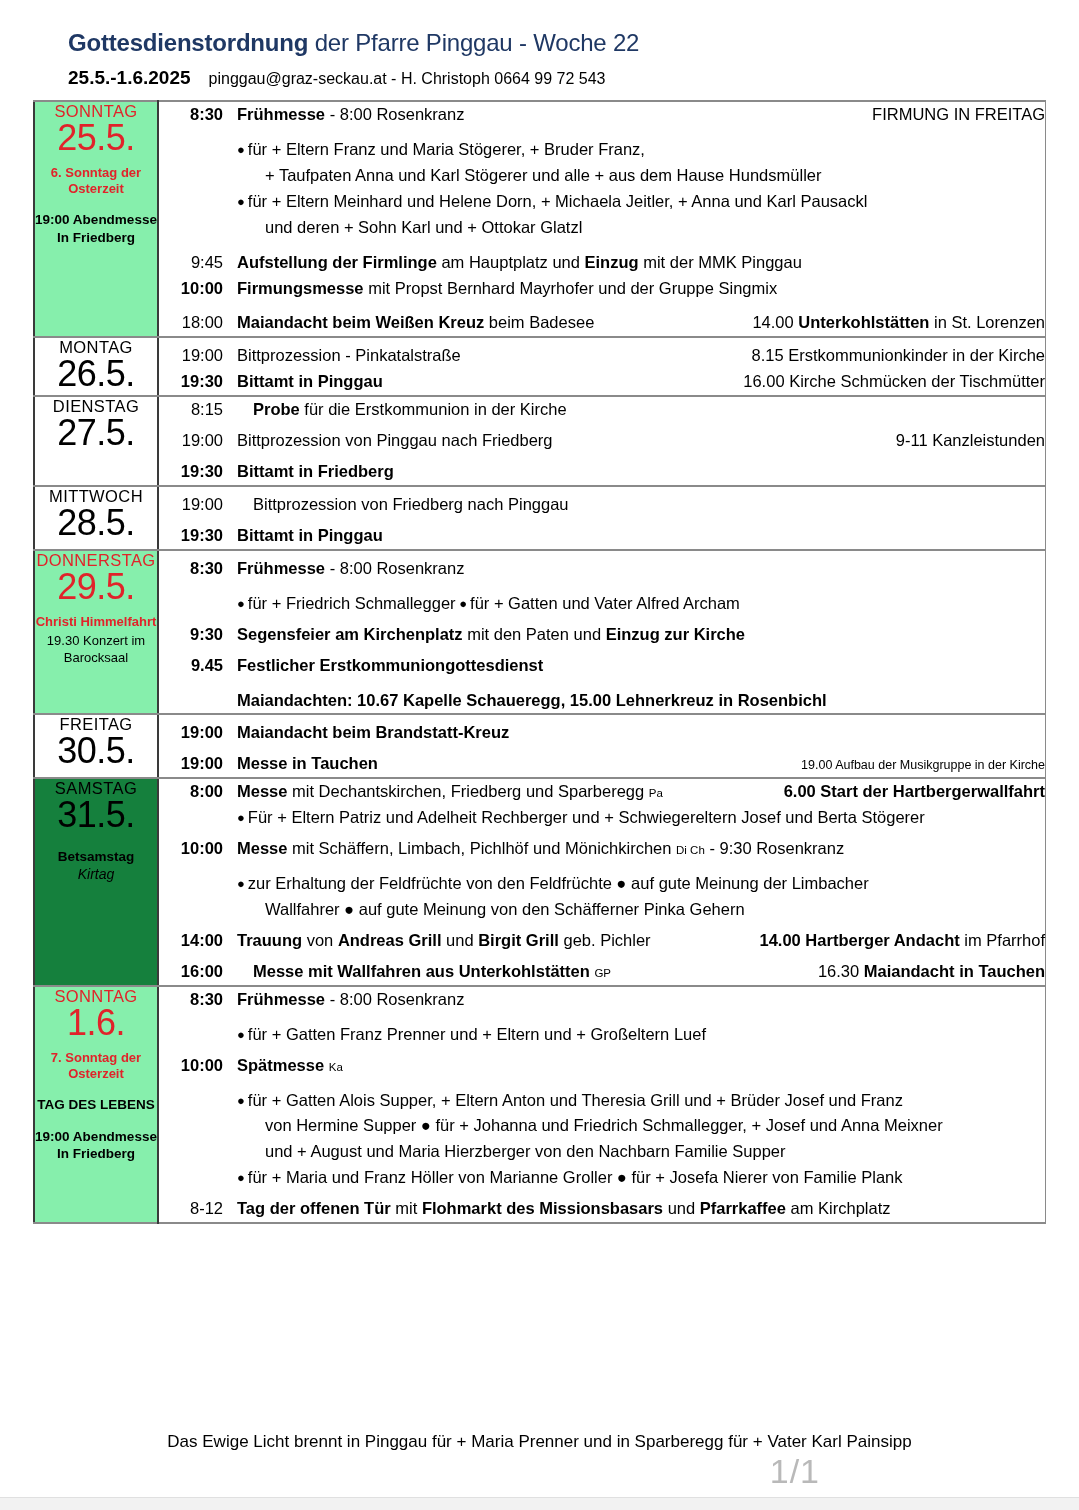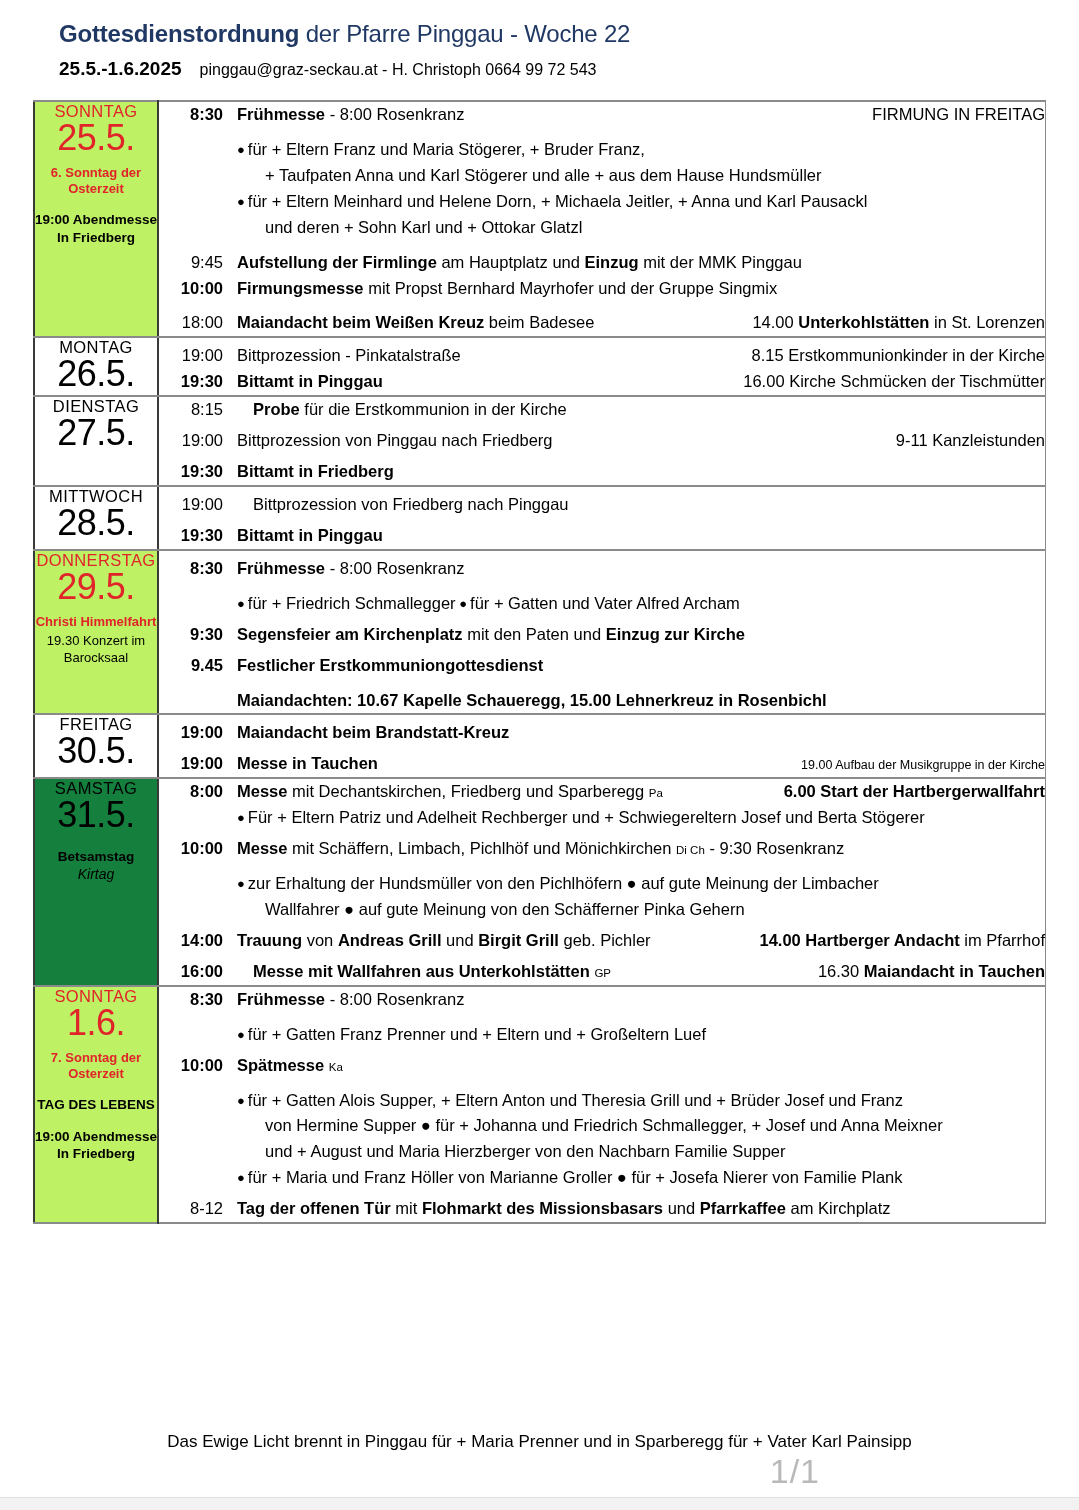--- a/index.html
+++ b/index.html
@@ -8,21 +8,21 @@
     background:#ffffff;
     font-family:"Liberation Sans", sans-serif;
     color:#000;
     overflow:hidden;
     position:relative;
   }
   .page{
     position:relative;
     width:872px;height:1510px;
     box-sizing:border-box;
-    padding:7px;
+    padding:16px;
     background:#fff;
   }
 
   
   .header{
     position:relative;
     height:92px;
     padding:14px 0 0 52px;
     box-sizing:border-box;
   }
@@ -79,21 +79,21 @@
     padding:8px 3px 8px 3px;
     box-sizing:border-box;
   }
   .evcell{
     border-bottom:2px solid #8a8a8a;
     padding:9px 10px 9px 0;
     box-sizing:border-box;
   }
   tr.last .daycell,tr.last .evcell{border-bottom:none;}
 
-  .bg-cream{background:#bef264;}
+  .bg-cream{background:#86efac;}
   .bg-blue{background:#15803d;}
   .bg-white{background:#ffffff;}
 
   .dayname{
     font-size:16.5px;
     letter-spacing:0.4px;
     line-height:1.15;
   }
   .dayname.red{color:#e1232a;}
   .daydate{
@@ -393,21 +393,21 @@
           <span class="txt"><span class="bullet">●</span><span>Für + Eltern Patriz und Adelheit Rechberger und + Schwiegereltern  Josef und Berta Stögerer</span></span>
         </div>
         <div class="spacer-s"></div>
         <div class="ev">
           <span class="time b">10:00</span>
           <span class="txt"><b class="n">Messe</b><span> mit Schäffern, Limbach, Pichlhöf und Mönichkirchen</span> <span class="sup">Di Ch</span><span>  -  9:30 Rosenkranz</span></span>
         </div>
         <div class="spacer"></div>
         <div class="ev">
           <span class="time"></span>
-          <span class="txt"><span class="bullet">●</span><span>zur Erhaltung der Hundsmüller von den Pichlhöfern ● auf gute Meinung der Limbacher</span></span>
+          <span class="txt"><span class="bullet">●</span><span>zur Erhaltung der Feldfrüchte von den Feldfrüchte ● auf gute Meinung der Limbacher</span></span>
         </div>
         <div class="ev">
           <span class="time"></span>
           <span class="txt sub-ind">Wallfahrer ● auf gute Meinung von den Schäfferner Pinka Gehern</span>
         </div>
         <div class="spacer-s"></div>
         <div class="ev">
           <span class="time b">14:00</span>
           <span class="txt"><b class="n">Trauung</b><span> von </span><b class="n">Andreas Grill</b><span> und </span><b class="n">Birgit Grill</b><span> geb. Pichler</span></span>
           <span class="right"><b class="n">14.00 Hartberger Andacht</b><span> im Pfarrhof</span></span>

